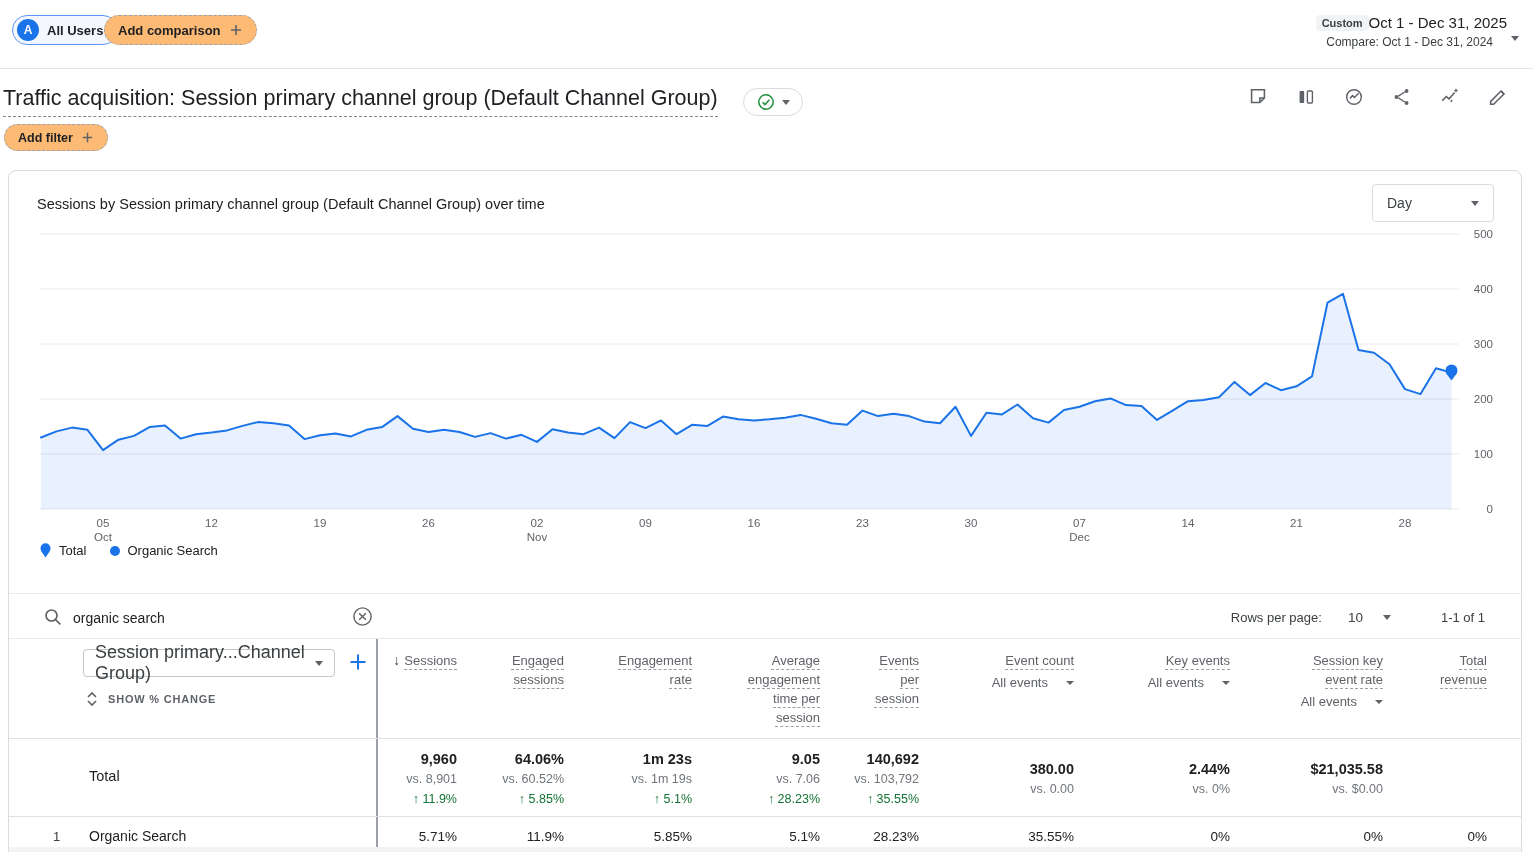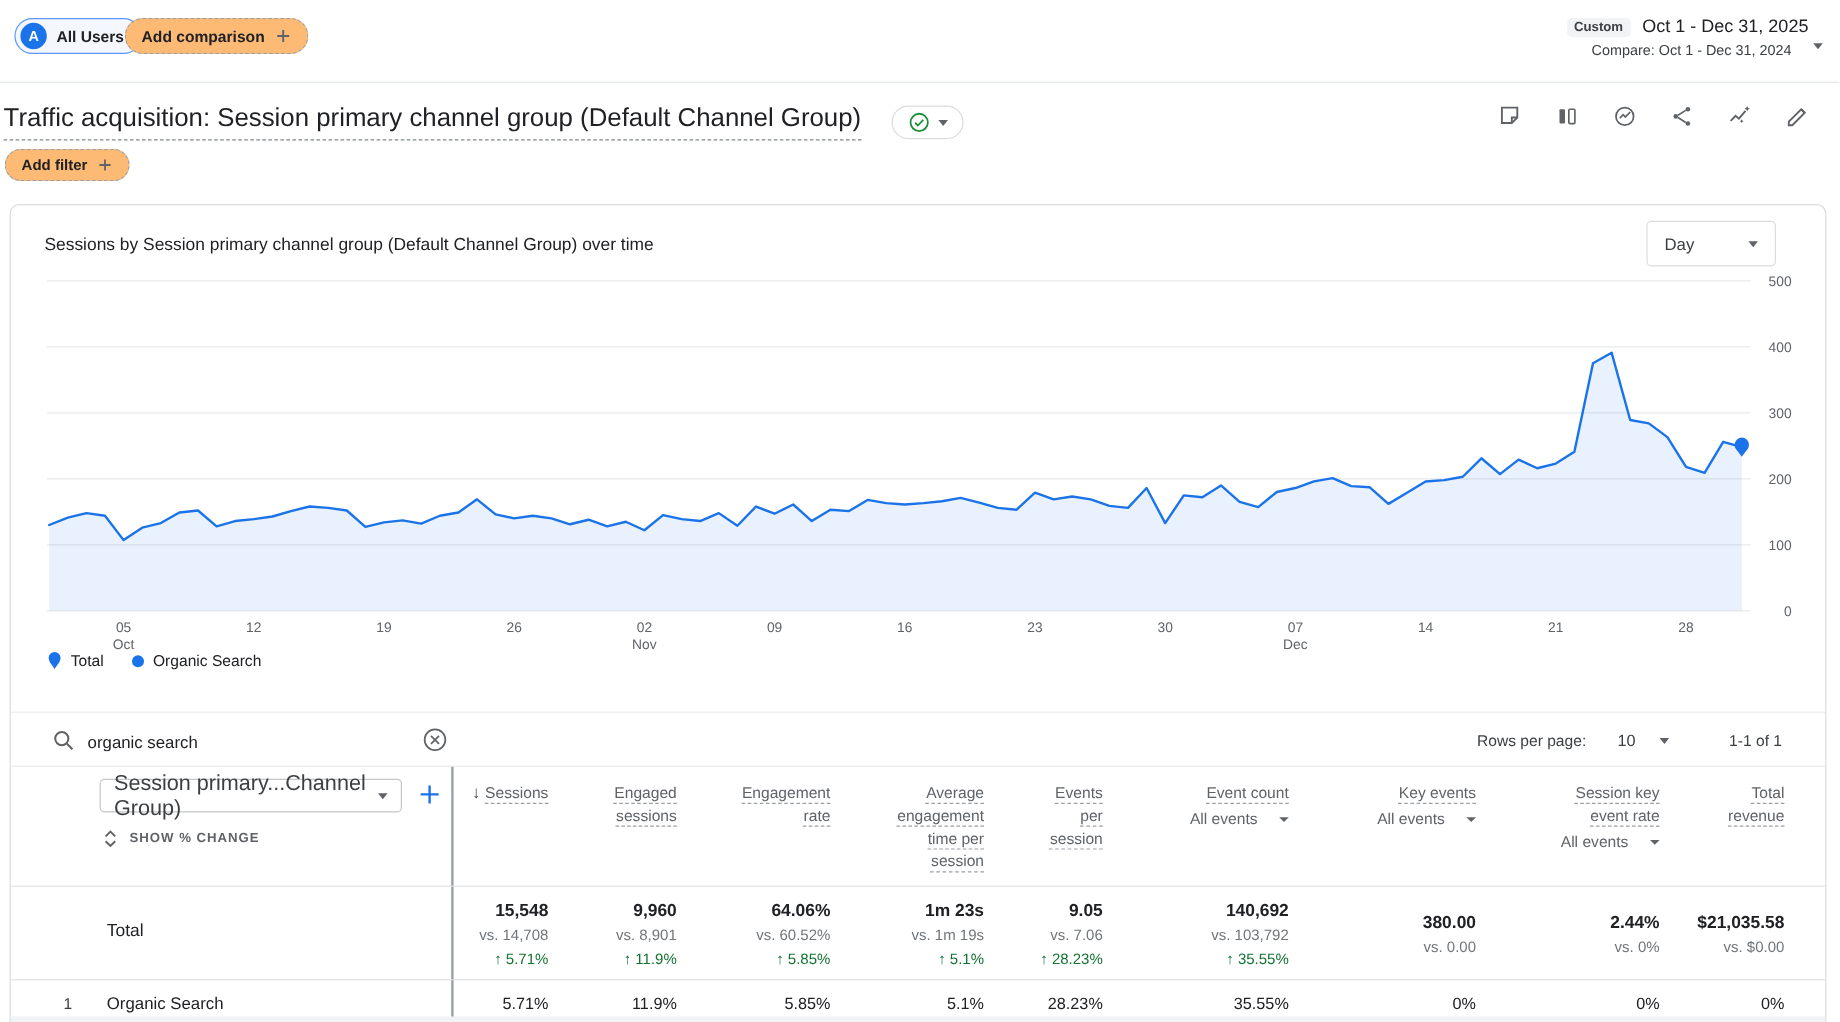--- a/index.html
+++ b/index.html
@@ -11,38 +11,38 @@
   
   #topbar{position:absolute;left:0;top:0;width:100%;height:68px;border-bottom:1px solid #e3e6e8;background:#fff;}
   .chip{display:flex;align-items:center;height:30px;border-radius:16px;box-sizing:border-box;cursor:pointer;}
   #all-users-chip{position:absolute;left:12px;top:15px;border:1px solid #5e97f6;background:#f4f8fe;padding:0 14px 0 4px;gap:8px;}
   #all-users-chip .avatar{width:22px;height:22px;border-radius:50%;background:#1a73e8;color:#fff;font-size:12px;font-weight:bold;display:flex;align-items:center;justify-content:center;}
   #all-users-chip .lbl{font-size:13px;font-weight:600;color:#202124;}
   .dashed-chip{border:1px dashed #9aa0a6;background:#fdba74;padding:0 13px;gap:8px;}
   .dashed-chip .lbl{font-size:13px;font-weight:600;color:#202124;}
   #add-comparison-chip{position:absolute;left:104px;top:15px;}
   #date-block{position:absolute;right:26px;top:14px;text-align:right;}
-  #date-line1{display:flex;align-items:center;justify-content:flex-end;gap:10px;}
+  #date-line1{display:flex;align-items:center;justify-content:flex-end;}
   #date-badge{background:#f1f3f4;color:#3c4043;font-size:11px;font-weight:bold;padding:2px 6px;border-radius:4px;}
   #date-range{font-size:15px;color:#202124;}
   #date-compare{font-size:12px;color:#3c4043;margin-top:4px;margin-right:14px;}
   #date-caret{position:absolute;right:-12px;top:22px;}
   
   #titlebar{position:absolute;left:0;top:68px;width:100%;height:102px;}
   #page-title{position:absolute;left:3px;top:18px;font-size:21.5px;color:#202124;padding-bottom:5px;border-bottom:1.5px dashed #80868b;cursor:pointer;}
   #title-pill{position:absolute;left:743px;top:20px;width:58px;height:26px;border:1px solid #dadce0;border-radius:14px;display:flex;align-items:center;justify-content:center;gap:7px;cursor:pointer;background:#fff;}
   #action-icons{position:absolute;right:24px;top:18px;display:flex;gap:26px;align-items:center;}
   #action-icons svg{cursor:pointer;}
   #add-filter-chip{position:absolute;left:4px;top:56px;height:27px;border-radius:14px;}
   #add-filter-chip .lbl{font-size:12.5px;}
   
   #card{position:absolute;left:8px;top:170px;width:1514px;height:690px;border:1px solid #dadce0;border-radius:8px;background:#fff;box-sizing:border-box;}
   #chart-title{position:absolute;left:28px;top:25px;font-size:14.5px;color:#202124;}
   #chart-svg{position:absolute;left:0;top:0;width:1514px;height:380px;pointer-events:none;}
-  #day-select{position:absolute;left:1363px;top:13px;width:108px;height:38px;border:1px solid #dadce0;border-radius:4px;display:flex;align-items:center;justify-content:space-between;padding:0 14px;box-sizing:border-box;cursor:pointer;background:#fff;}
+  #day-select{position:absolute;left:1363px;top:13px;width:122px;height:38px;border:1px solid #dadce0;border-radius:4px;display:flex;align-items:center;justify-content:space-between;padding:0 14px;box-sizing:border-box;cursor:pointer;background:#fff;}
   #day-select .lbl{font-size:14px;color:#3c4043;}
   #legend{position:absolute;left:30px;top:372px;display:flex;align-items:center;gap:24px;}
   .legend-item{display:flex;align-items:center;gap:7px;font-size:13px;color:#202124;}
   .legend-dot{width:10px;height:10px;border-radius:50%;background:#1a73e8;}
   
   #search-row{position:absolute;left:0;top:422px;width:100%;height:46px;border-top:1px solid #e8eaed;border-bottom:1px solid #e8eaed;box-sizing:border-box;}
   #search-icon{position:absolute;left:34px;top:13px;}
   #search-input{position:absolute;left:62px;top:8px;width:260px;height:30px;border:none;outline:none;font-size:14px;color:#202124;font-family:"Liberation Sans",sans-serif;background:transparent;}
   #search-clear{position:absolute;left:342px;top:11px;cursor:pointer;}
   #pagination{position:absolute;right:36px;top:0;height:46px;display:flex;align-items:center;font-size:13px;color:#3c4043;}
@@ -262,25 +262,20 @@
             <span class="caret"></span>
           </div></div>
         <div class="hcell"><span class="lbl">Total
 revenue</span></div>
       </div>
 
     <div id="totals-row">
       <span id="total-label">Total</span>
       <div class="metric-grid" id="tot-grid">
           <div class="tcell">
-            <div class="tval">15,548</div>
-            <div class="tvs">vs. 14,708</div>
-            <div class="tchg">↑ 5.71%</div>
-          </div>
-          <div class="tcell">
             <div class="tval">9,960</div>
             <div class="tvs">vs. 8,901</div>
             <div class="tchg">↑ 11.9%</div>
           </div>
           <div class="tcell">
             <div class="tval">64.06%</div>
             <div class="tvs">vs. 60.52%</div>
             <div class="tchg">↑ 5.85%</div>
           </div>
           <div class="tcell">

